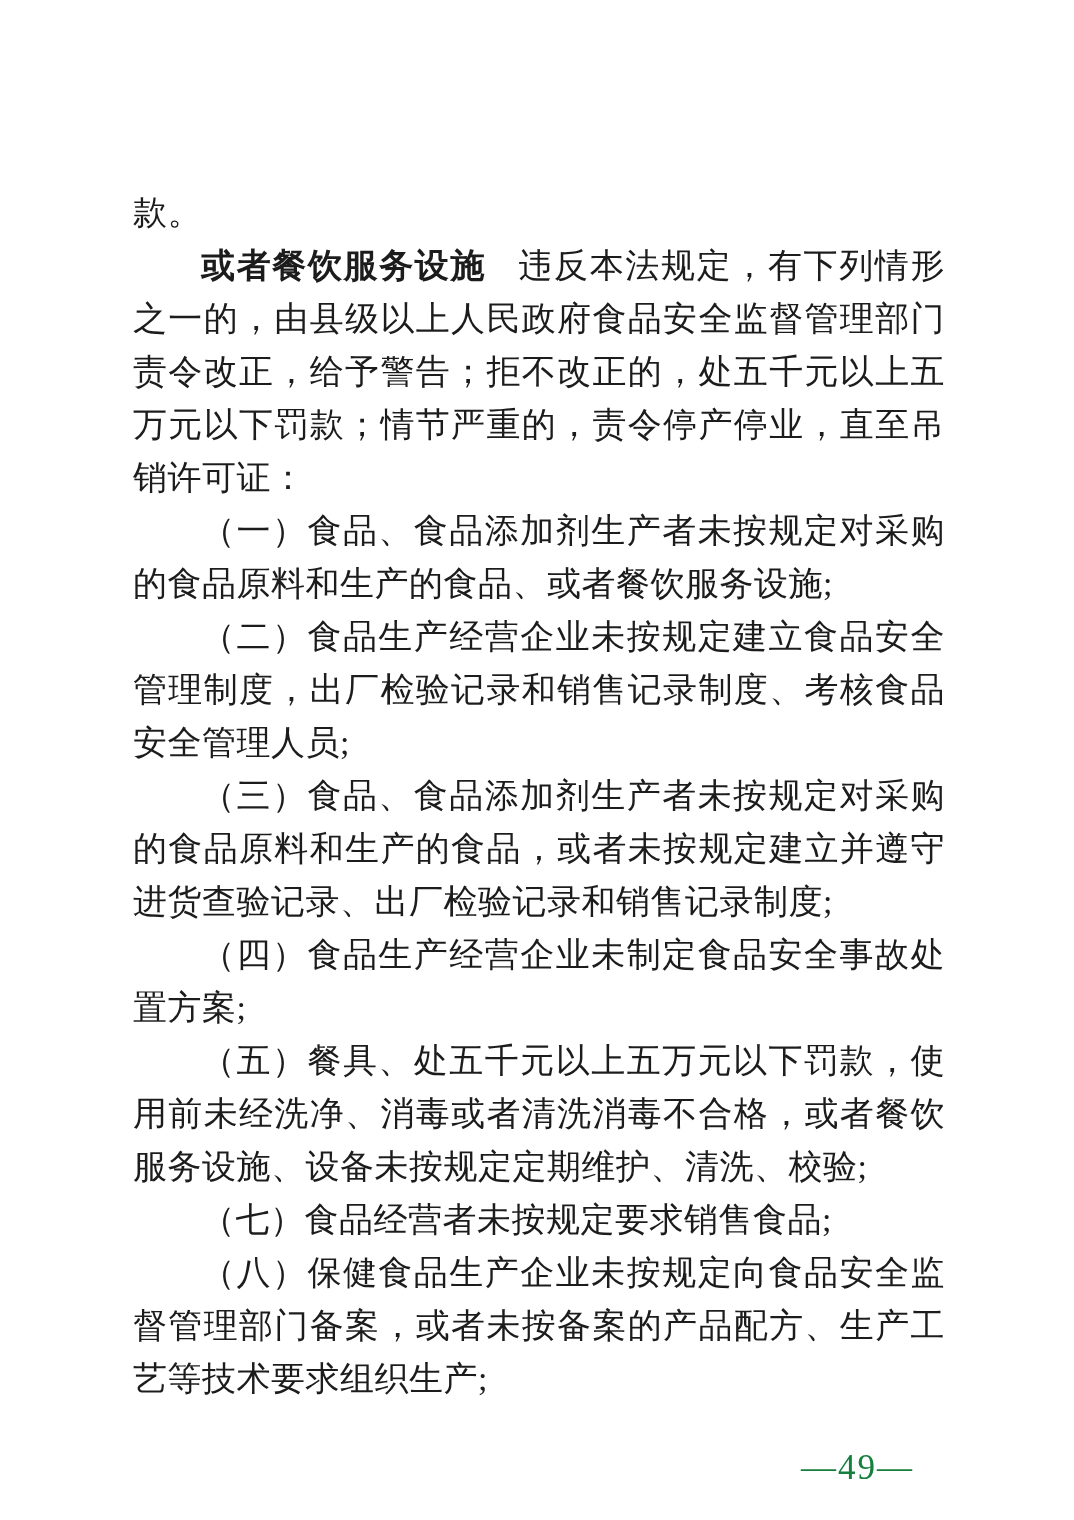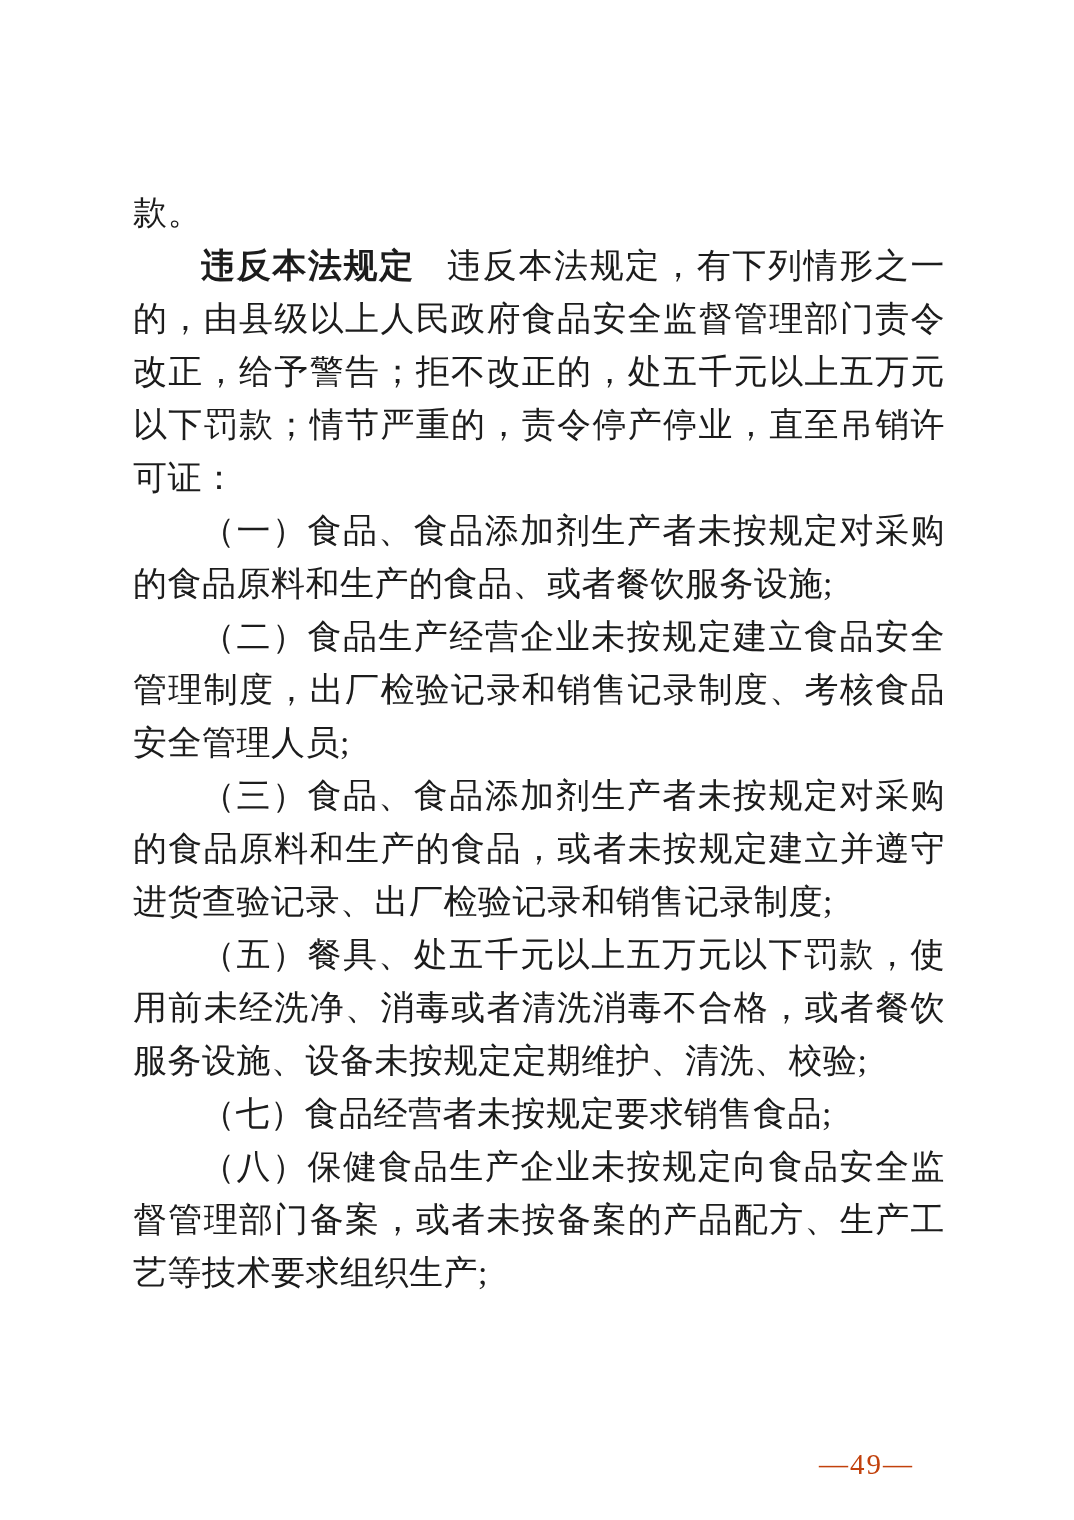--- a/index.html
+++ b/index.html
@@ -38,43 +38,44 @@
     text-indent: 0;
   }
   .article-label {
     font-weight: bold;
     margin-right: 0.95em;
   }
   .page-number {
     position: absolute;
     right: 160px;
     top: 1448px;
-    font-size: 29px;
+    font-size: 35px;
     letter-spacing: 2px;
-    color: #c2410c;
+    color: #15803d;
     font-family: Liberation Serif, serif;
   }
 </style>
 </head>
 <body>
 
 <div class="page">
 
   <div class="text-block">
 
     <p class="noindent">款。</p>
 
-    <p class="indent"><span class="article-label">违反本法规定</span><span>违反本法规定，有下列情形之一的，由县级以上人民政府食品安全监督管理部门责令改正，给予警告；拒不改正的，处五千元以上五万元以下罚款；情节严重的，责令停产停业，直至吊销许可证：</span></p>
+    <p class="indent"><span class="article-label">或者餐饮服务设施</span><span>违反本法规定，有下列情形之一的，由县级以上人民政府食品安全监督管理部门责令改正，给予警告；拒不改正的，处五千元以上五万元以下罚款；情节严重的，责令停产停业，直至吊销许可证：</span></p>
 
     <p class="indent">（一）食品、食品添加剂生产者未按规定对采购的食品原料和生产的食品、或者餐饮服务设施;</p>
 
     <p class="indent">（二）食品生产经营企业未按规定建立食品安全管理制度，出厂检验记录和销售记录制度、考核食品安全管理人员;</p>
 
     <p class="indent">（三）食品、食品添加剂生产者未按规定对采购的食品原料和生产的食品，或者未按规定建立并遵守进货查验记录、出厂检验记录和销售记录制度;</p>
 
+    <p class="indent">（四）食品生产经营企业未制定食品安全事故处置方案;</p>
 
     <p class="indent">（五）餐具、处五千元以上五万元以下罚款，使用前未经洗净、消毒或者清洗消毒不合格，或者餐饮服务设施、设备未按规定定期维护、清洗、校验;</p>
 
 
     <p class="indent">（七）食品经营者未按规定要求销售食品;</p>
 
     <p class="indent">（八）保健食品生产企业未按规定向食品安全监督管理部门备案，或者未按备案的产品配方、生产工艺等技术要求组织生产;</p>
 
   </div>
 

